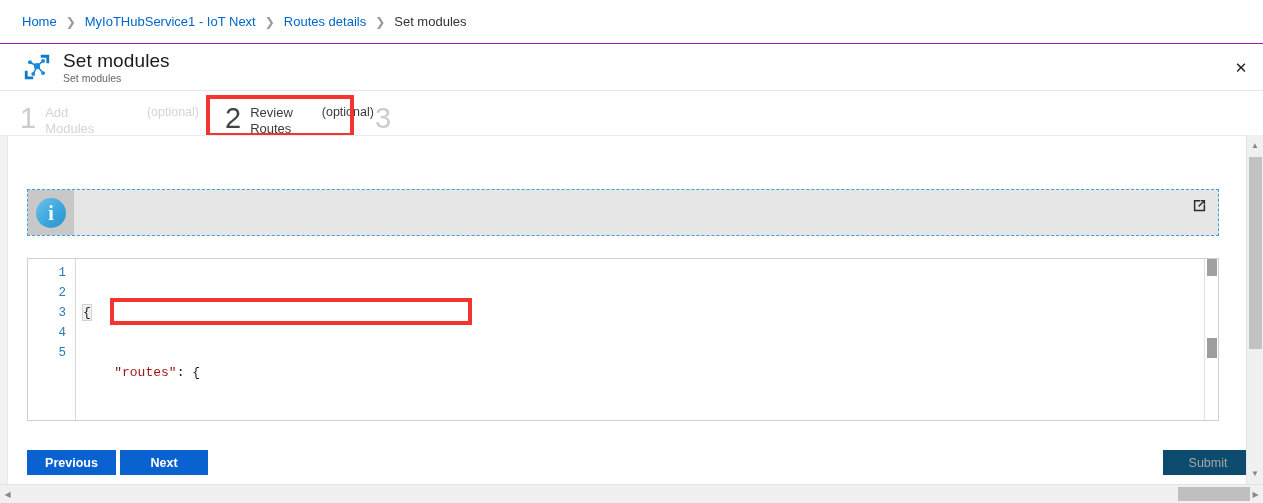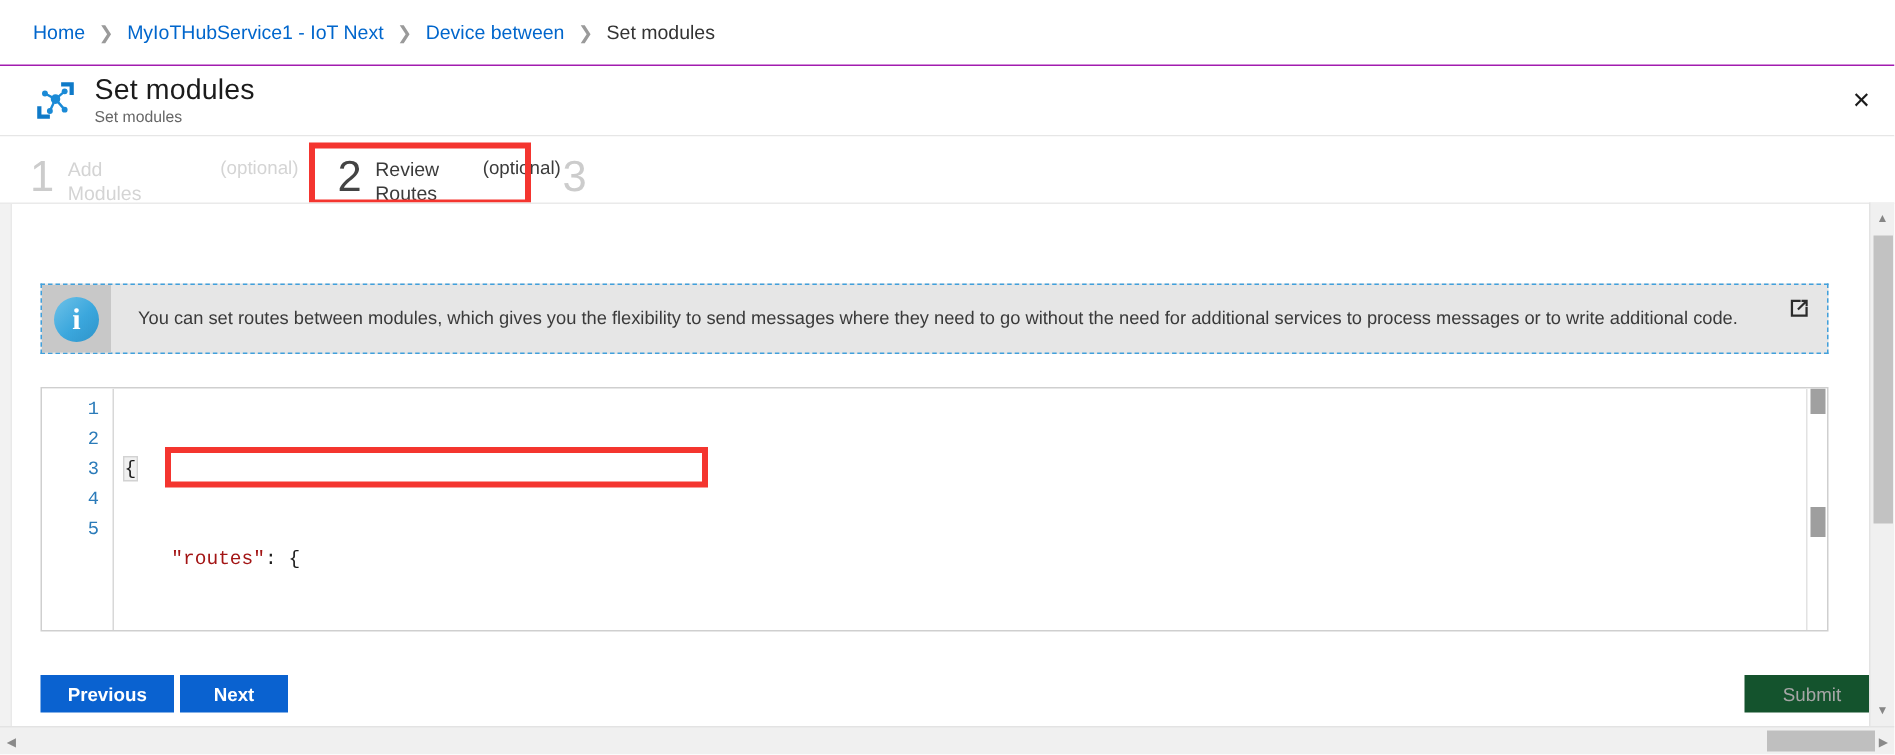--- a/index.html
+++ b/index.html
@@ -321,26 +321,26 @@
     border: none;
     font-family: "Liberation Sans", sans-serif;
     font-size: 12.5px;
     font-weight: bold;
     color: #ffffff;
     background: #0a62d0;
     cursor: pointer;
     padding: 0;
   }
   .btn-previous { left: 27px; top: 8px; width: 89px; }
-  .btn-next { left: 120px; top: 8px; width: 72px; }
+  .btn-next { left: 120px; top: 8px; width: 88px; }
   .btn-submit {
     right: 10px;
     top: 8px;
     width: 90px;
-    background: #14532d;
+    background: #0c4a6e;
     color: #a6a6a6;
     font-weight: normal;
     cursor: default;
   }
 
   
   .page-vscroll {
     position: absolute;
     right: 0;
     top: 135px;
@@ -407,21 +407,21 @@
   .hscroll-arrow.right { right: 1px; }
 </style>
 </head>
 <body>
 
 <div class="breadcrumb-bar">
   <span class="crumb-link">Home</span>
   <span class="crumb-sep">❯</span>
   <span class="crumb-link">MyIoTHubService1 - IoT Next</span>
   <span class="crumb-sep">❯</span>
-  <span class="crumb-link">Device between</span>
+  <span class="crumb-link">Routes details</span>
   <span class="crumb-sep">❯</span>
   <span class="crumb-current">Set modules</span>
 </div>
 
 <div class="blade-header">
   <span class="blade-icon">
     <svg width="30" height="30" viewBox="0 0 32 32">
       <path d="M20 3 h9 v9 h-3 v-6 h-6 z" fill="#0f7ac8"></path>
       <path d="M12 29 H3 v-9 h3 v6 h6 z" fill="#0f7ac8"></path>
       <circle cx="16" cy="15" r="3.4" fill="#1b8ad6"></circle>
@@ -468,21 +468,20 @@
   <div class="red-outline" style="left:206px; top:4px; width:148px; height:42px;"></div>
 </div>
 
 <div class="content-area">
   <div class="left-edge-strip"></div>
 
   <div class="info-banner">
     <span class="info-icon-block">
       <span class="info-circle">i</span>
     </span>
-    <span class="info-text">You can set routes between modules, which gives you the flexibility to send messages where they need to go without the need for additional services to process messages or to write additional code.</span>
     <span class="info-link-icon">
       <svg width="15" height="15" viewBox="0 0 16 16">
         <path d="M2 2 h7 v1.6 H3.6 V12.4 H12.4 V7 H14 v7 H2 z" fill="#2b2b2b"></path>
         <path d="M9.6 2 H14 v4.4 h-1.5 V4.6 L7.6 9.5 6.5 8.4 11.4 3.5 H9.6 z" fill="#2b2b2b"></path>
       </svg>
     </span>
   </div>
 
   <div class="editor">
     <div class="editor-gutter">

